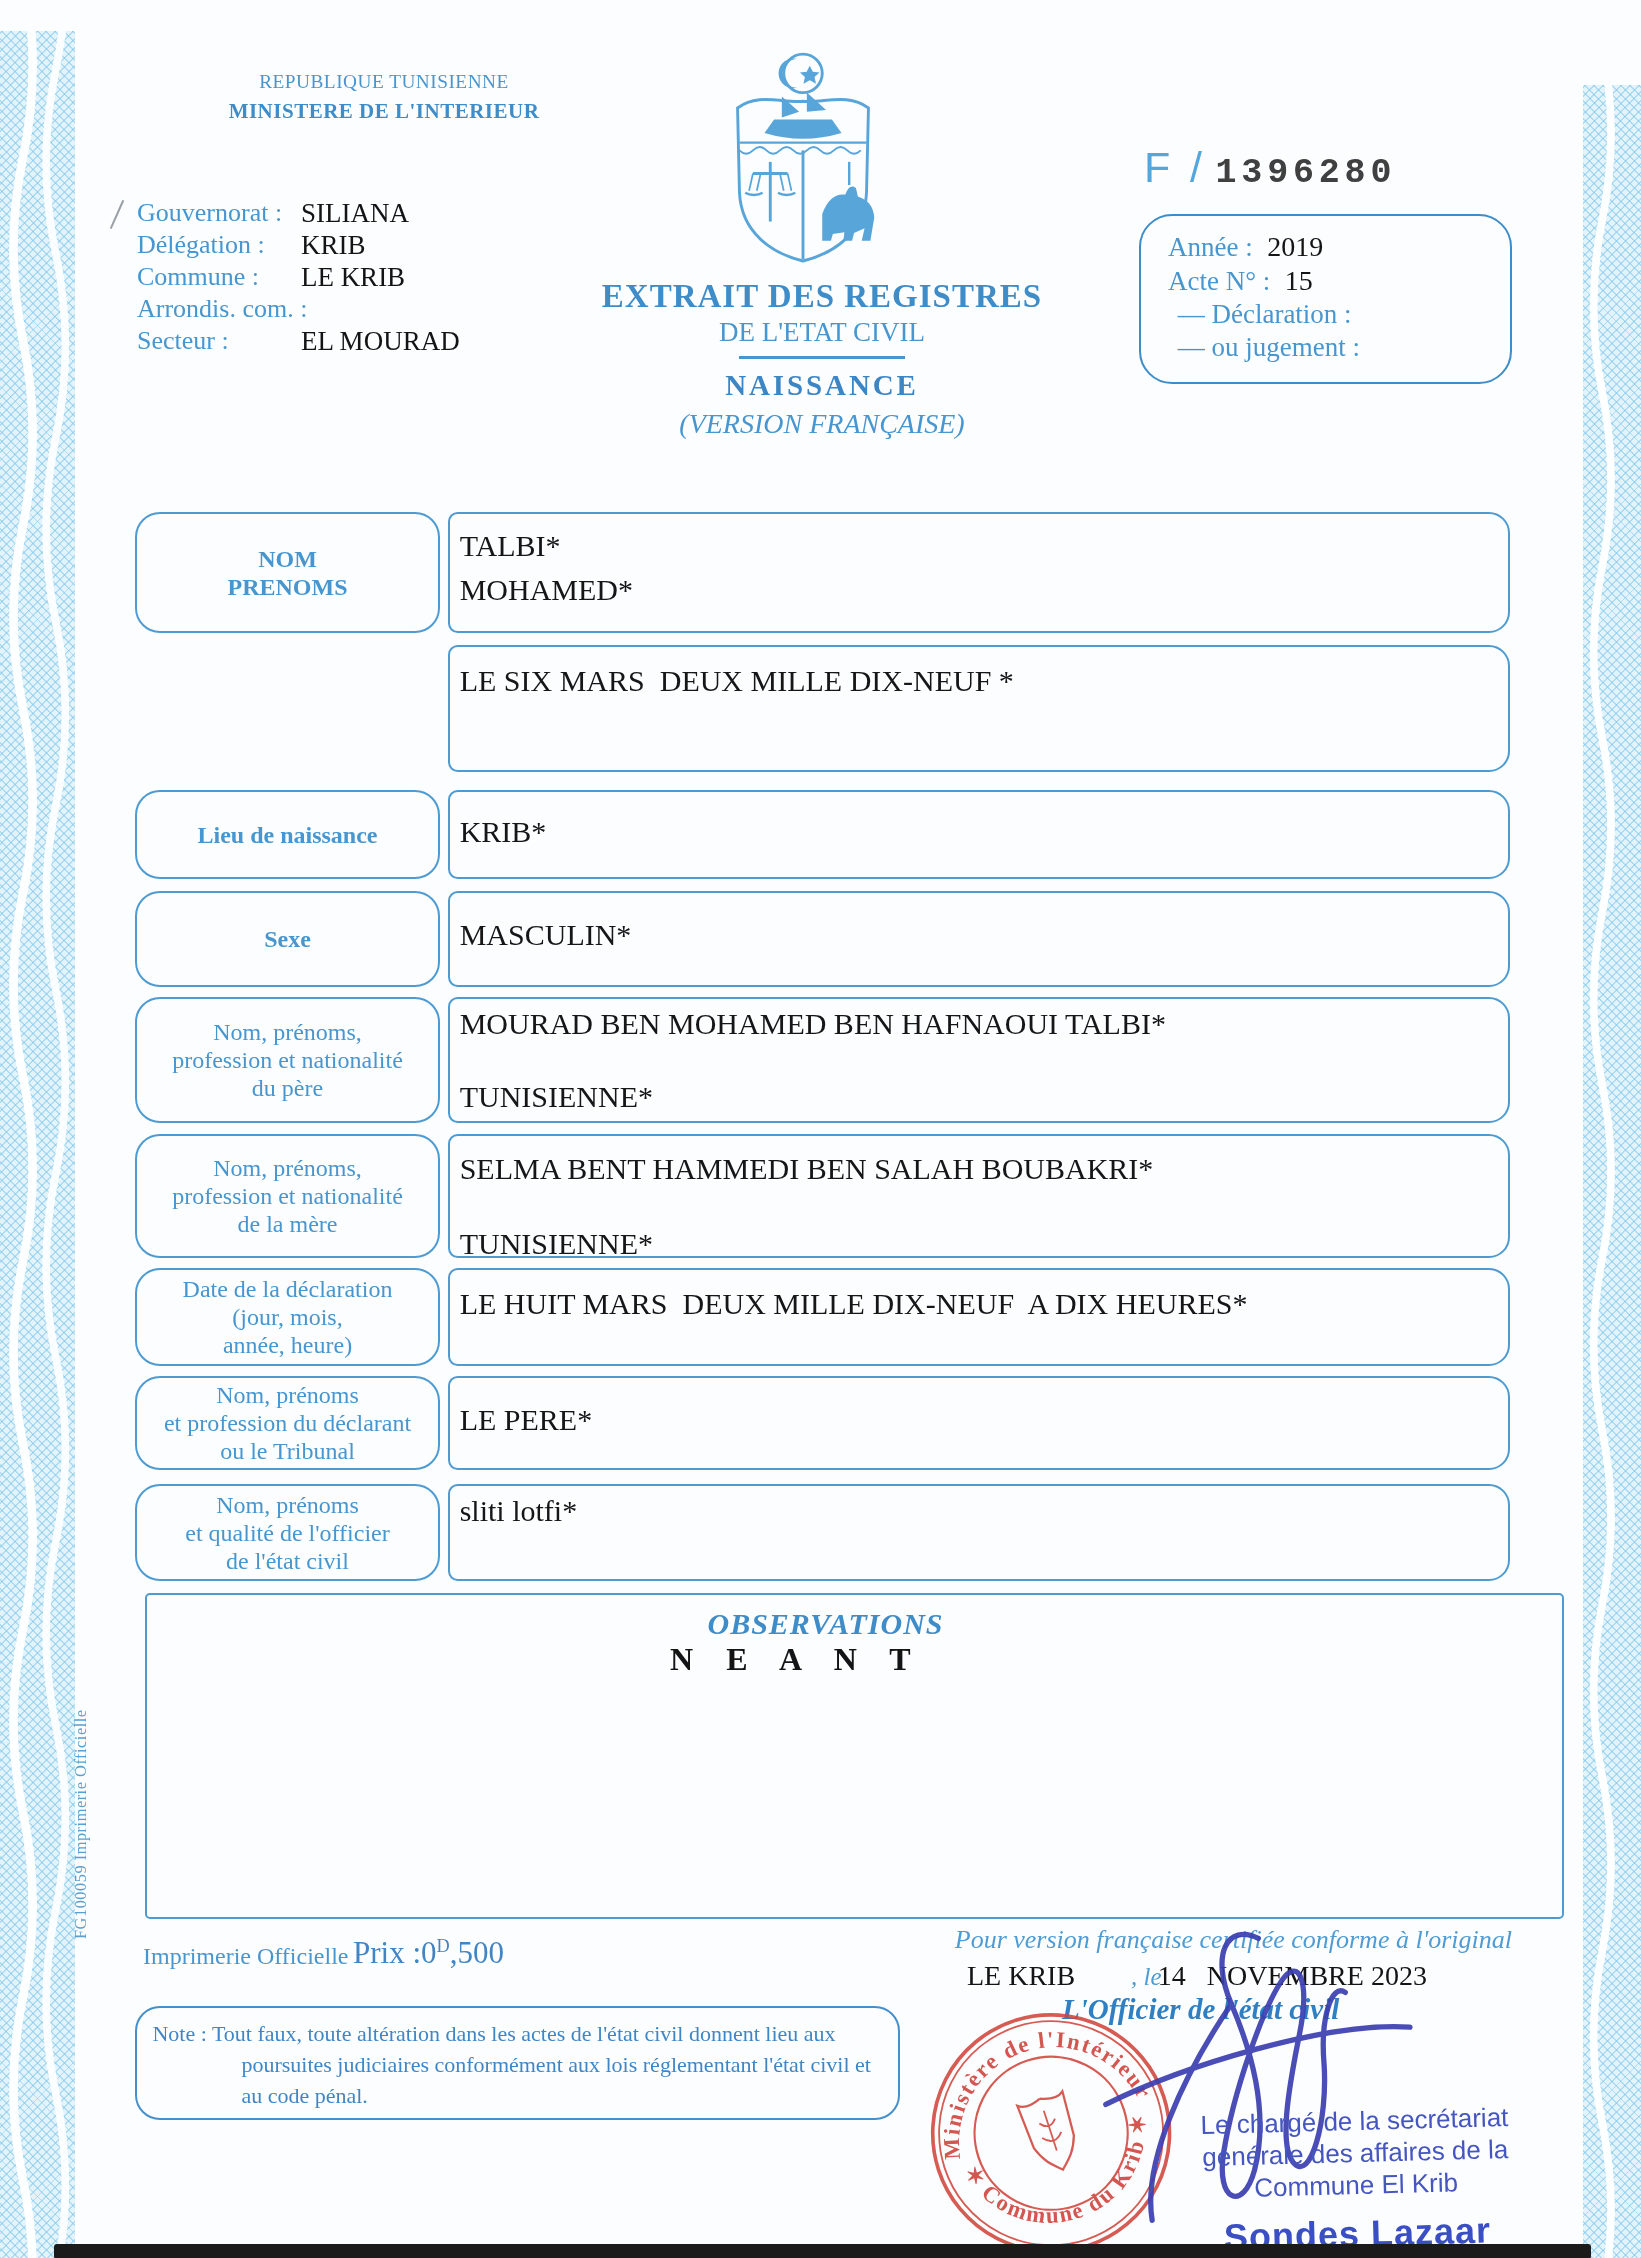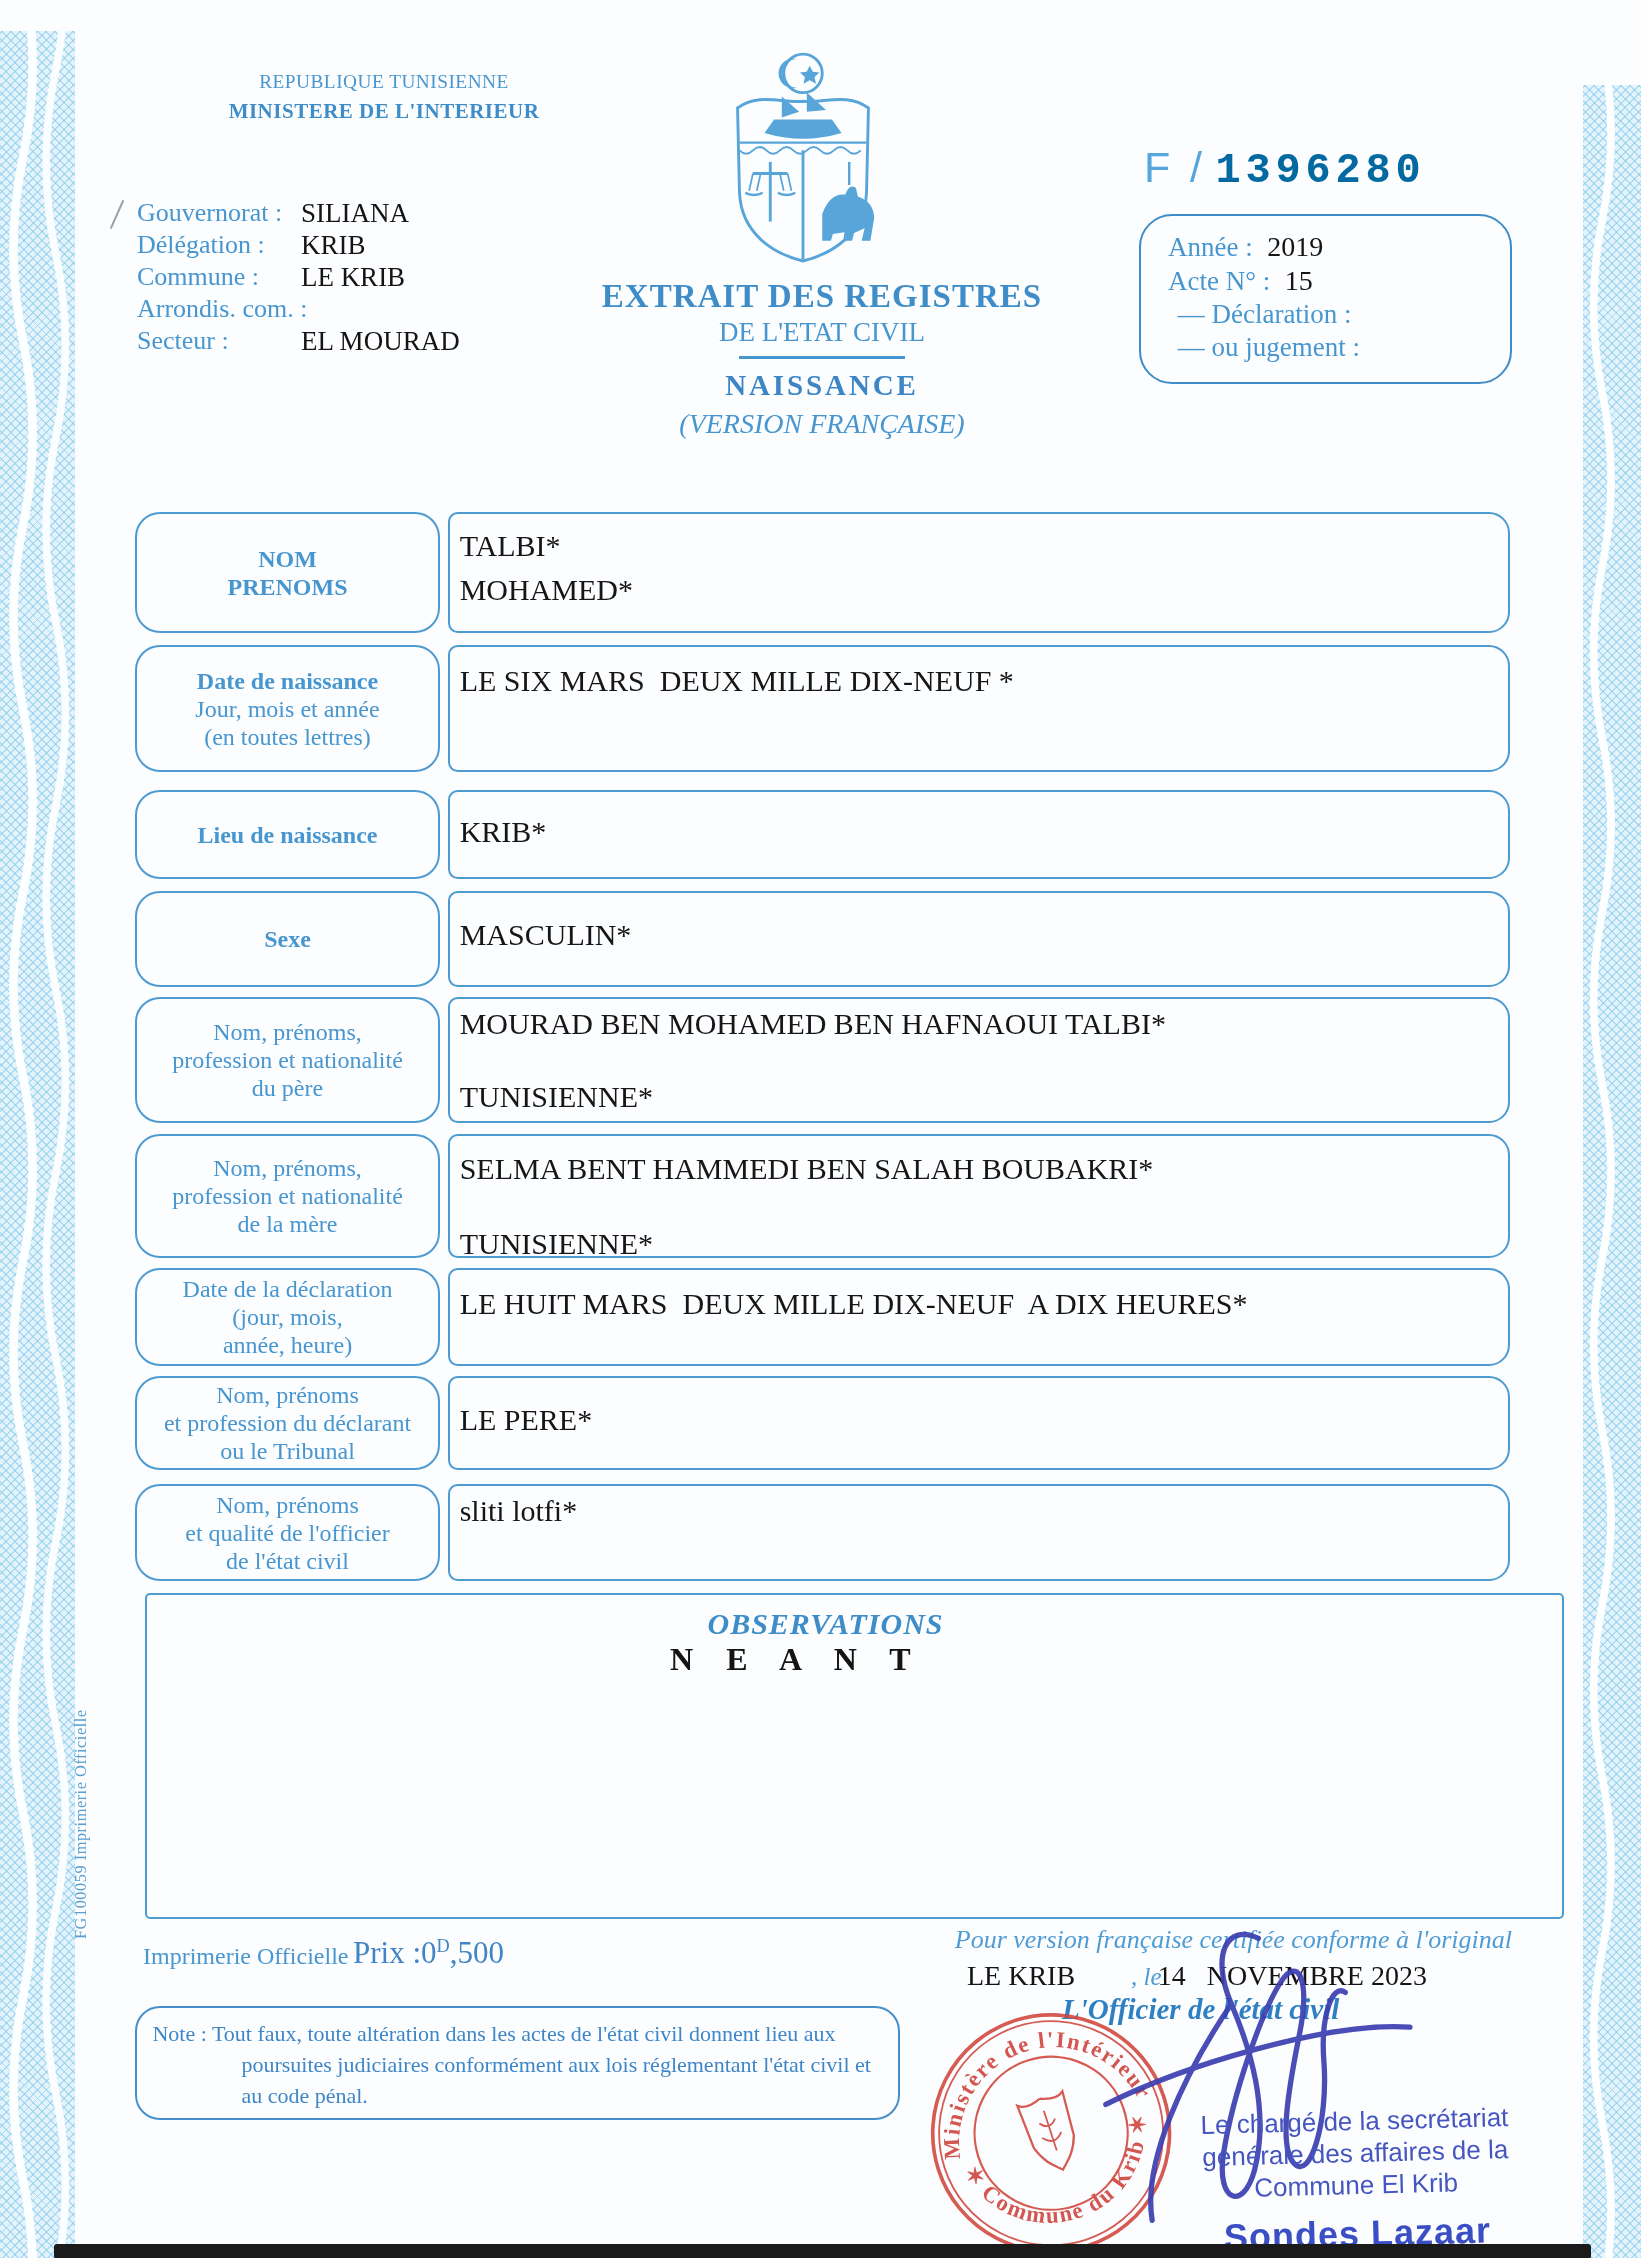--- a/index.html
+++ b/index.html
@@ -18,21 +18,21 @@
   .gr{right:0;width:58px;top:85px;}
 
   
   .hdr-left{position:absolute;left:162px;top:71px;width:444px;text-align:center;}
   .hdr-rep{font-size:19.3px;color:#4796cf;letter-spacing:0.5px;}
   .hdr-min{font-size:21px;color:#3e8dc8;font-weight:bold;letter-spacing:0.5px;margin-top:5.8px;}
   .coa{position:absolute;left:726px;top:48px;}
 
   .serial{position:absolute;left:1144px;top:143px;display:flex;align-items:baseline;}
   .serial-f{font-family:"Liberation Sans",sans-serif;font-size:43px;color:#54a6dd;letter-spacing:3.9px;}
-  .serial-n{font-family:"Liberation Mono",monospace;font-size:42px;font-weight:bold;color:#0369a1;letter-spacing:4.8px;margin-left:9.7px;}
+  .serial-n{font-family:"Liberation Mono",monospace;font-size:35px;font-weight:bold;color:#404040;letter-spacing:4.8px;margin-left:9.7px;}
 
   .act-box{position:absolute;left:1139px;top:214px;width:373px;height:170px;
     border:2.9px solid #3e8dc8;border-radius:33px;padding:13.5px 0 0 27px;box-sizing:border-box;}
   .act-line{font-size:27px;line-height:33px;color:#4796cf;}
   .act-line .val{color:#151515;font-size:28px;margin-left:7.7px;}
   .act-dash{padding-left:9.7px;}
 
   .admin{position:absolute;left:137px;top:197px;}
   .admin-row{display:flex;font-size:26px;line-height:32px;}
   .admin-label{color:#4796cf;width:162px;}
@@ -187,25 +187,20 @@
       <div class="b" data-bind="fields.0.label.0">NOM</div>
       <div class="b" data-bind="fields.0.label.1">PRENOMS</div>
     </div>
     <div class="fvalue" style="padding-top:15.4px;">
       <div data-bind="fields.0.values.0">TALBI*</div>
       <div style="margin-top:9.7px;" data-bind="fields.0.values.1">MOHAMED*</div>
     </div>
   </div>
 
   <div class="frow" style="top:645px;height:127px;">
-    <div class="flabel">
-      <div class="b" data-bind="fields.1.label.0">Date de naissance</div>
-      <div data-bind="fields.1.label.1">Jour, mois et année</div>
-      <div data-bind="fields.1.label.2">(en toutes lettres)</div>
-    </div>
     <div class="fvalue" style="padding-top:17.4px;">
       <div data-bind="fields.1.values.0">LE SIX MARS  DEUX MILLE DIX-NEUF *</div>
     </div>
   </div>
 
   <div class="frow" style="top:790px;height:89px;">
     <div class="flabel">
       <div class="b" data-bind="fields.2.label.0">Lieu de naissance</div>
     </div>
     <div class="fvalue" style="padding-top:23px;">

